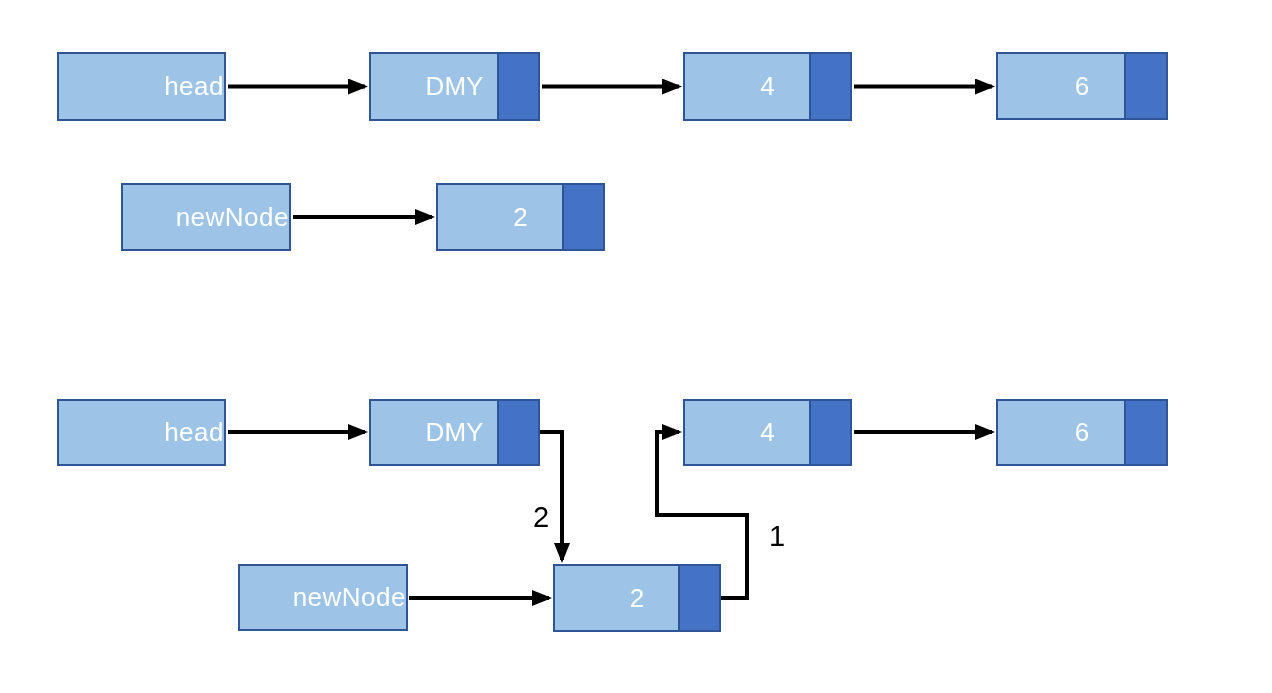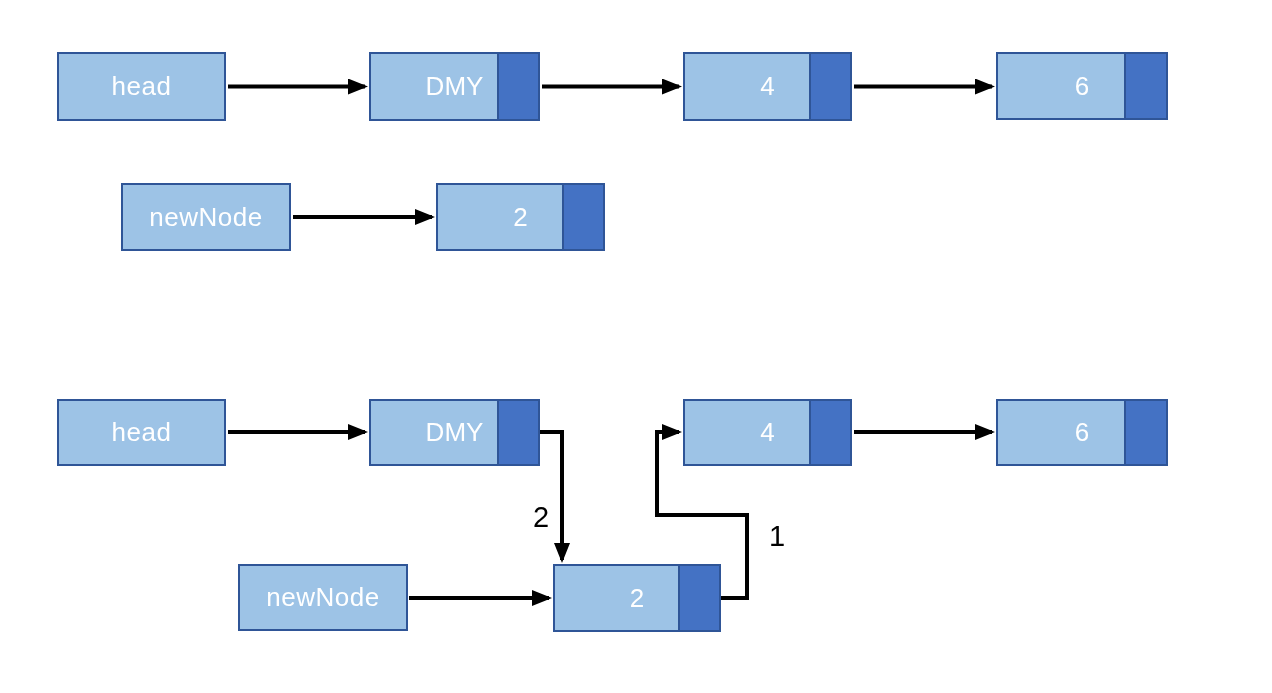--- a/index.html
+++ b/index.html
@@ -23,21 +23,21 @@
     fill: none;
   }
   .arrowhead { fill: var(--arrow-color, #000000); }
   .box {
     position: absolute;
     box-sizing: border-box;
     background: var(--node-fill, #9DC3E6);
     border: 2px solid var(--node-border, #2F5597);
     display: flex;
     align-items: center;
-    justify-content: center;
+    justify-content: flex-end;
     color: var(--node-text, #ffffff);
     font-size: 26px;
     letter-spacing: 0.5px;
   }
   .node {
     position: absolute;
     box-sizing: border-box;
     background: var(--node-fill, #9DC3E6);
     border: 2px solid var(--node-border, #2F5597);
   }

